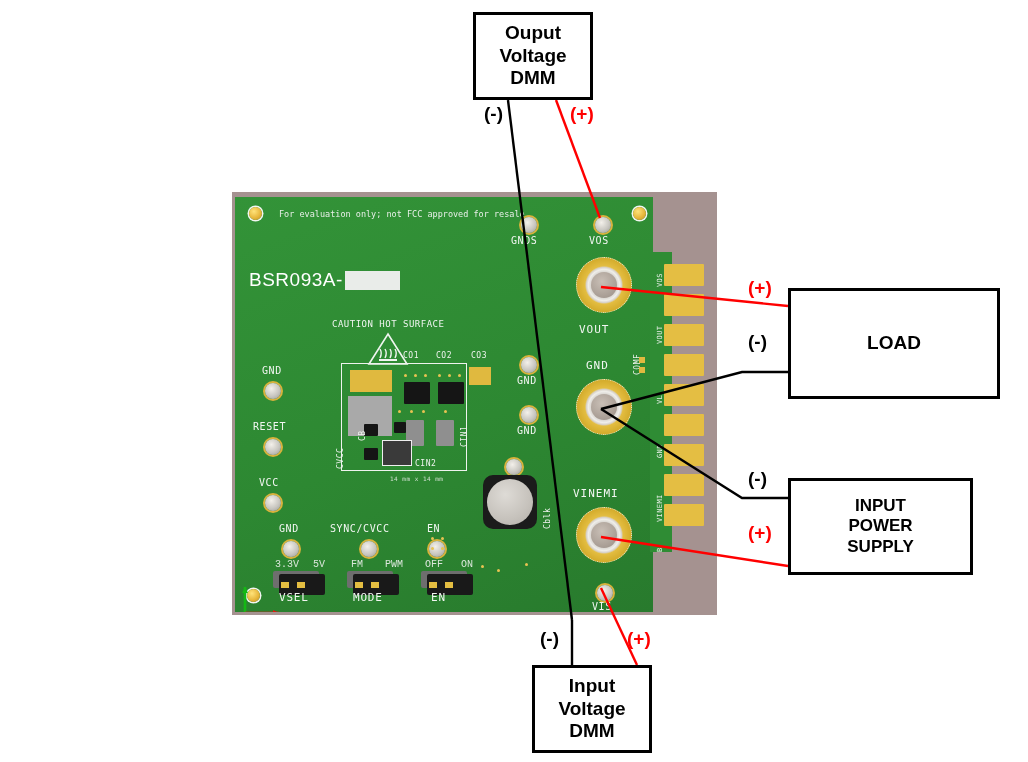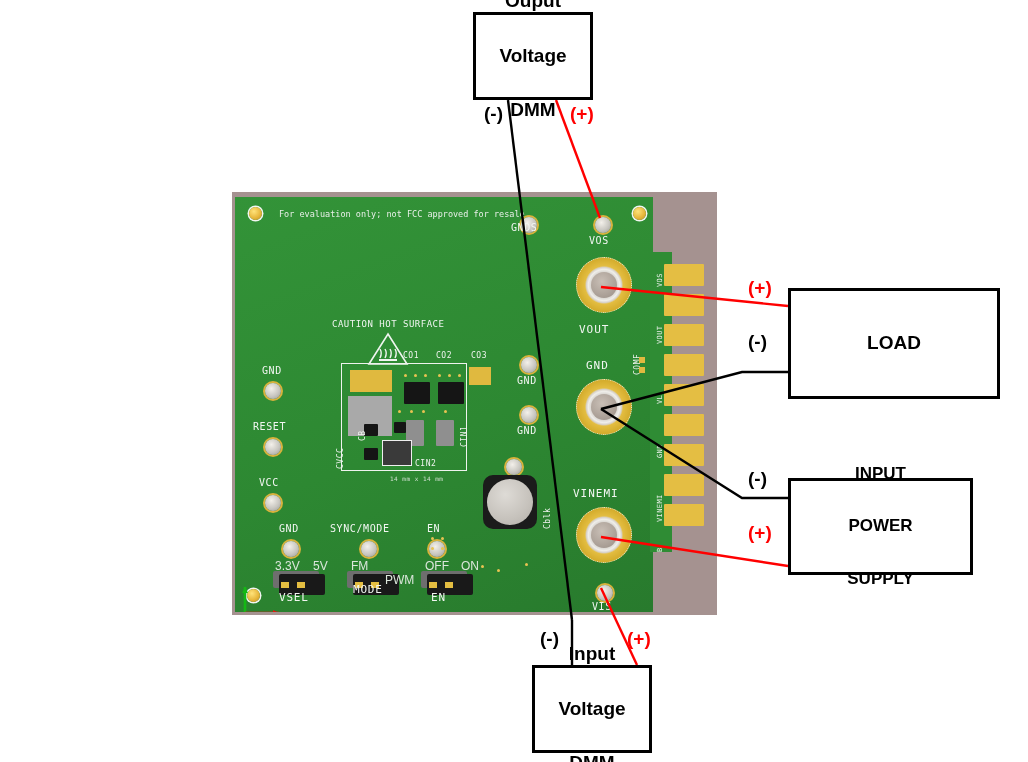--- a/index.html
+++ b/index.html
@@ -25,21 +25,20 @@
     border: 3px solid #000000;
     background: #ffffff;
     display: flex;
     flex-direction: column;
     align-items: center;
     justify-content: center;
     text-align: center;
     font-weight: bold;
     color: #000000;
     z-index: 40;
-    gap: 32px;
   }
   .eq-box .ln { display: block; line-height: 1.18; white-space: nowrap; }
 
   #box-output-dmm { left: 473px; top: 12px;  width: 120px; height: 88px; font-size: 19px; }
   #box-input-dmm  { left: 532px; top: 665px; width: 120px; height: 88px; font-size: 19px; }
   #box-load       { left: 788px; top: 288px; width: 212px; height: 111px; font-size: 19px; }
   #box-ips        { left: 788px; top: 478px; width: 185px; height: 97px;  font-size: 17px; }
 
   
   .pol {
@@ -327,23 +326,23 @@
   .jumper-name {
     position: absolute;
     font-size: 11px;
     color: #f2f6f2;
     font-family: "DejaVu Sans Mono", monospace;
     letter-spacing: 0.8px;
     white-space: nowrap;
   }
   .jumper-opt {
     position: absolute;
-    font-size: 12px;
+    font-size: 10px;
     color: #dbe6db;
-    font-family: Liberation Sans, sans-serif;
+    font-family: Liberation Mono, monospace;
     white-space: nowrap;
   }
 
   #axis-gizmo {
     position: absolute;
     left: 0px; top: 386px;
     width: 52px; height: 38px;
   }
 </style>
 </head>
@@ -375,20 +374,24 @@
 
     <div id="pcb">
 
       <div id="legend-line">For evaluation only; not FCC approved for resale.</div>
 
       <div class="mount-hole" style="left:14px; top:10px;"></div>
       <div class="mount-hole" style="left:398px; top:10px;"></div>
       <div class="mount-hole" style="left:12px; top:392px;"></div>
 
 
+      <div id="part-number">
+        <span>BSR093A-</span>
+        <span id="pn-blank"></span>
+      </div>
 
       <div id="caution-text">CAUTION HOT SURFACE</div>
       <svg id="caution-tri" viewBox="0 0 42 36">
         <path d="M21 3 L40 33 L2 33 Z" fill="none" stroke="#f0f5f0" stroke-width="1.6"></path>
         <path d="M13 27 q2.5 -5 0 -9 M18 27 q2.5 -5 0 -9 M23 27 q2.5 -5 0 -9 M28 27 q2.5 -5 0 -9" stroke="#f0f5f0" stroke-width="1.4" fill="none"></path>
         <rect x="12" y="28" width="18" height="2" fill="#f0f5f0"></rect>
       </svg>
 
       <div class="tp" style="left:30px; top:186px;"></div>
       <div class="tp-label" style="left:27px; top:168px;">GND</div>
@@ -396,21 +399,21 @@
       <div class="tp" style="left:30px; top:242px;"></div>
       <div class="tp-label" style="left:18px; top:224px;">RESET</div>
 
       <div class="tp" style="left:30px; top:298px;"></div>
       <div class="tp-label" style="left:24px; top:280px;">VCC</div>
 
       <div class="tp" style="left:48px; top:344px;"></div>
       <div class="tp-label" style="left:44px; top:326px;">GND</div>
 
       <div class="tp" style="left:126px; top:344px;"></div>
-      <div class="tp-label" style="left:95px; top:326px;">SYNC/MODE</div>
+      <div class="tp-label" style="left:95px; top:326px;">SYNC/CVCC</div>
 
       <div class="tp" style="left:194px; top:344px;"></div>
       <div class="tp-label" style="left:192px; top:326px;">EN</div>
 
       <div id="module">
         <div class="pad-gold" style="left:8px; top:6px; width:42px; height:22px;"></div>
         <div class="pad-gray" style="left:6px; top:32px; width:44px; height:40px;"></div>
         <div class="cap-black" style="left:62px; top:18px; width:26px; height:22px;"></div>
         <div class="cap-black" style="left:96px; top:18px; width:26px; height:22px;"></div>
         <div class="cap-gray" style="left:64px; top:56px; width:18px; height:26px;"></div>
@@ -443,21 +446,21 @@
       <div class="silk silk-s rot90" style="left:123px; top:244px;">CB</div>
       <div class="silk silk-tiny" style="left:155px; top:278px; color:#cfe0cf;">14 mm x 14 mm</div>
 
       <div class="tp" style="left:286px; top:160px;"></div>
       <div class="tp-label" style="left:282px; top:178px;">GND</div>
 
       <div class="tp" style="left:286px; top:210px;"></div>
       <div class="tp-label" style="left:282px; top:228px;">GND</div>
 
       <div class="tp" style="left:286px; top:20px;"></div>
-      <div class="tp-label" style="left:276px; top:25px;">GNDS</div>
+      <div class="tp-label" style="left:276px; top:38px;">GNDS</div>
 
       <div class="tp" style="left:360px; top:20px;"></div>
       <div class="tp-label" style="left:354px; top:38px;">VOS</div>
 
       <div class="tp" style="left:271px; top:262px;"></div>
       <div class="tp-label" style="left:265px; top:280px;">VIN</div>
       <div id="inductor"></div>
       <div class="silk silk-s rot90" style="left:308px; top:332px;">Cblk</div>
 
       <div class="jack" style="left:341px; top:60px;"></div>
@@ -485,23 +488,23 @@
       <div class="jumper-name" style="left:44px; top:394px;">VSEL</div>
       <div class="jumper-opt" style="left:40px; top:362px;">3.3V</div>
       <div class="jumper-opt" style="left:78px; top:362px;text-align:center;">5V</div>
 
       <div class="jumper" style="left:112px; top:374px;">
         <div class="jshadow"></div>
           <div class="jbody"></div>
         <div class="jpin" style="left:8px;"></div>
           <div class="jpin" style="left:24px;"></div>
       </div>
-      <div class="jumper-name" style="left:118px; top:386px;">MODE</div>
+      <div class="jumper-name" style="left:118px; top:394px;">MODE</div>
       <div class="jumper-opt" style="left:116px; top:362px;">FM</div>
-      <div class="jumper-opt" style="left:150px; top:376px;">PWM</div>
+      <div class="jumper-opt" style="left:150px; top:362px;">PWM</div>
 
       <div class="jumper" style="left:186px; top:374px;">
         <div class="jshadow"></div>
           <div class="jbody"></div>
         <div class="jpin" style="left:8px;"></div>
           <div class="jpin" style="left:24px;"></div>
       </div>
       <div class="jumper-name" style="left:196px; top:394px;">EN</div>
       <div class="jumper-opt" style="left:190px; top:362px;">OFF</div>
       <div class="jumper-opt" style="left:226px; top:362px;">ON</div>

